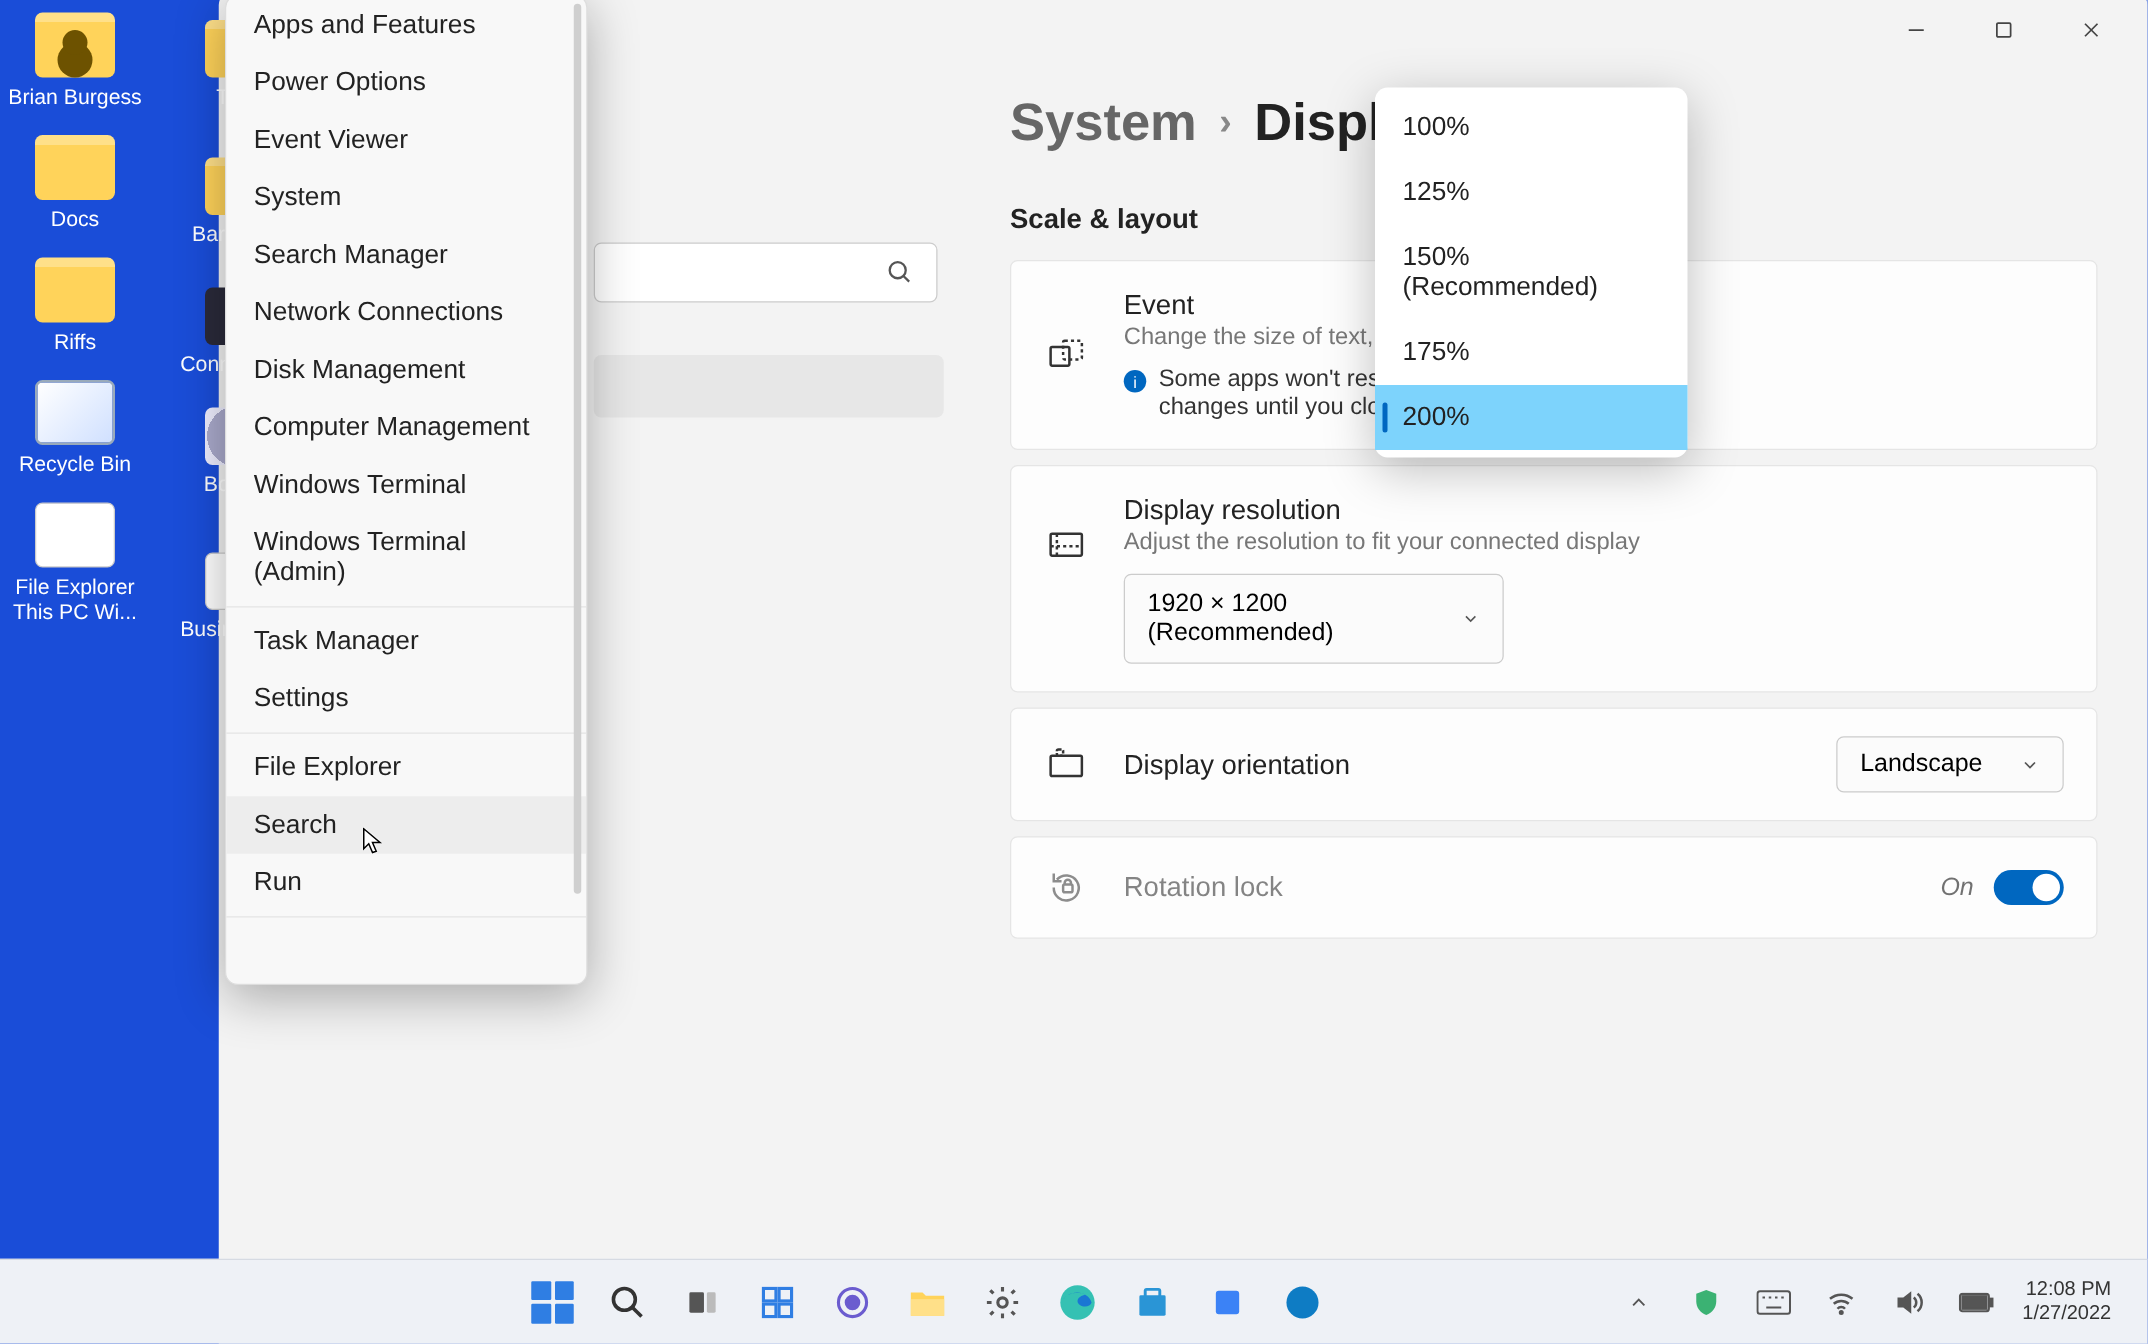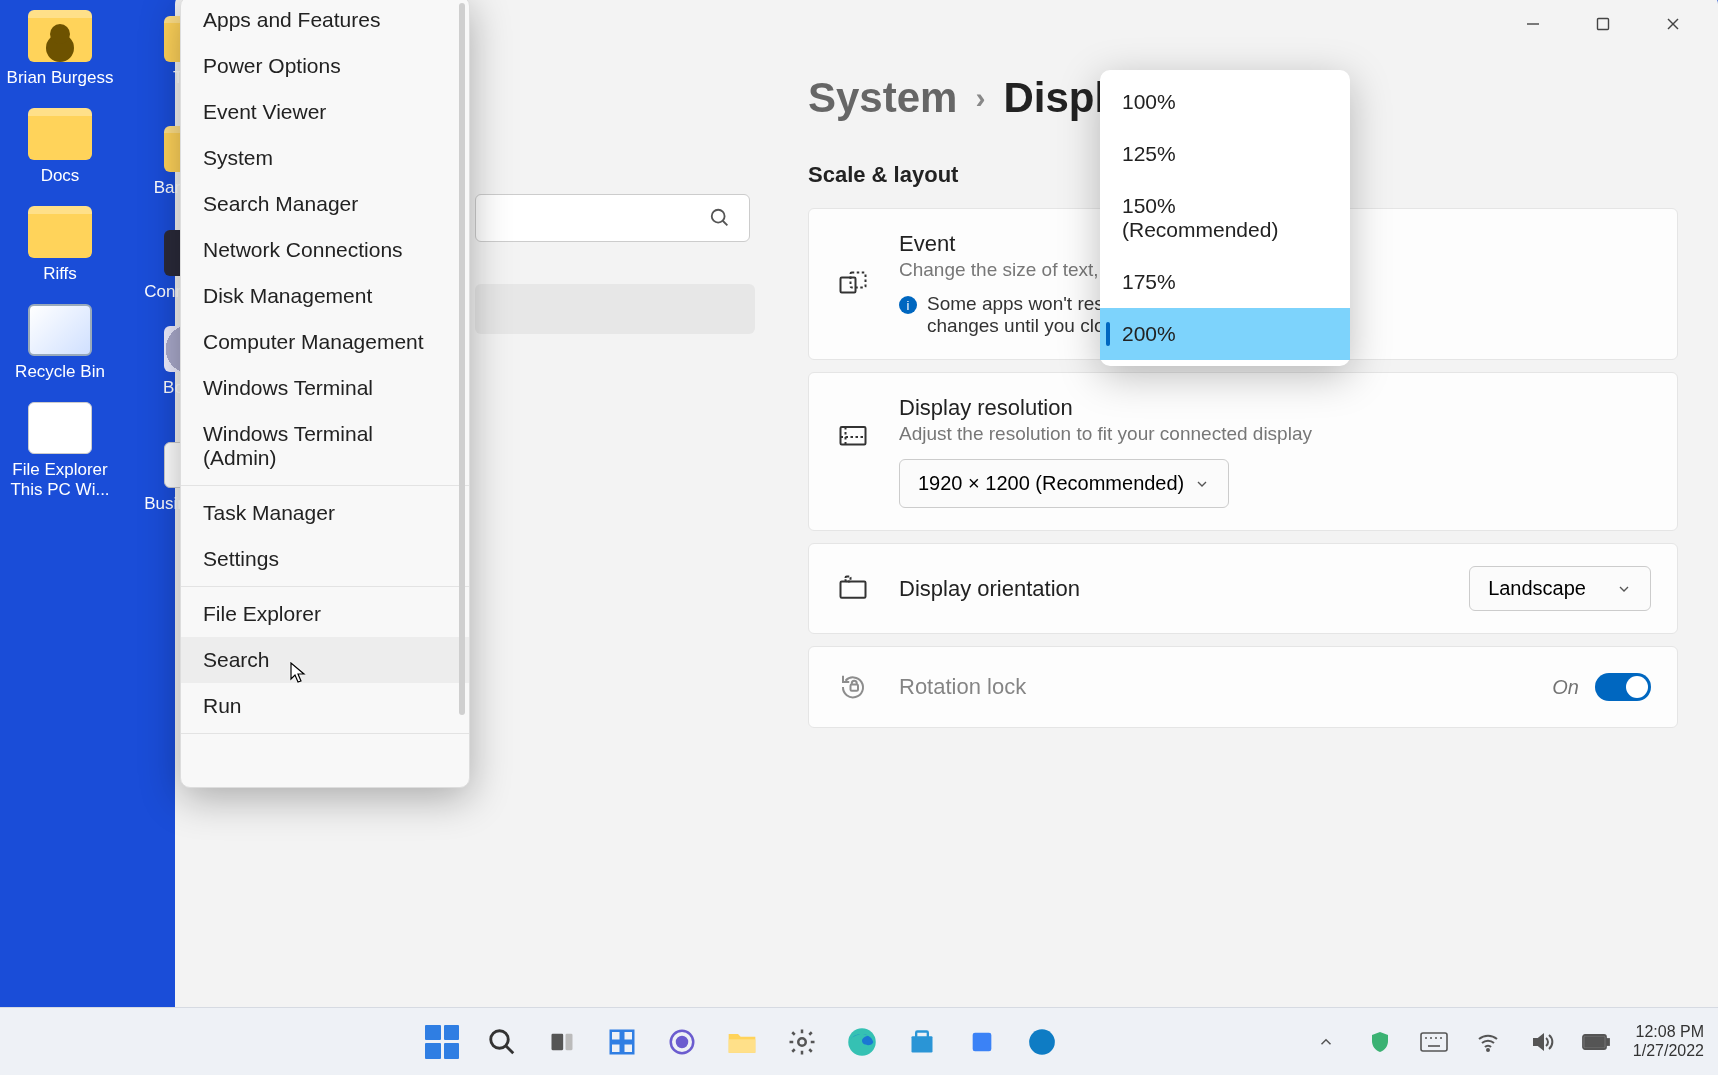--- a/index.html
+++ b/index.html
@@ -31,21 +31,21 @@
   .bc { font-size:42px; font-weight:600; color:#222; display:flex; align-items:center; gap:18px; margin-bottom:40px;}
   .bc .sys { color:#666; }
   .bc .ch  { color:#888; font-size:30px; }
   .section-h { font-size:22px; font-weight:600; margin:10px 0 20px 0; color:#222;}
   .card { background:#fdfdfd; border:1px solid #e5e5e5; border-radius:6px; padding:22px 26px; margin-bottom:12px; display:flex; align-items:center; gap:28px; }
   .cicon { width:36px; height:36px; flex:0 0 36px; display:flex; align-items:center; justify-content:center; }
   .ctext .t  { font-size:22px; color:#222; }
   .ctext .d  { font-size:19px; color:#777; margin-top:2px; max-width:420px; }
   .note { display:flex; gap:10px; margin-top:12px; color:#333; font-size:19px; max-width:400px;}
   .note .i { width:18px; height:18px; border-radius:50%; background:#0067c0; color:#fff; font-size:13px; display:flex; align-items:center; justify-content:center; flex:0 0 18px; margin-top:3px;}
-  .select { margin-top:14px; border:1px solid #ccc; border-radius:6px; padding:12px 18px; font-size:20px; display:flex; align-items:center; justify-content:space-between; width:330px; background:#fbfbfb;}
+  .select { margin-top:14px; border:1px solid #ccc; border-radius:6px; padding:12px 18px; font-size:20px; display:flex; align-items:center; justify-content:space-between; width:304px; background:#fbfbfb;}
   .right-ctl { margin-left:auto;text-align:center; }
   .sel2 { border:1px solid #ccc; border-radius:6px; padding:10px 18px; font-size:20px; display:flex; align-items:center; gap:30px; background:#fbfbfb;}
   .toggle { width:56px; height:28px; background:#0067c0; border-radius:20px; position:relative;}
   .toggle::after{content:""; position:absolute; right:3px; top:3px; width:22px; height:22px; background:#fff; border-radius:50%;}
   .disabled .ctext .t, .disabled .cicon, .disabled .on { opacity:.55; }
 
   
   .dd { position:absolute; left:1100px; top:70px; width:250px; background:#fff; border-radius:10px; box-shadow:0 10px 40px rgba(0,0,0,.25); padding:6px 0; z-index:40;}
   .dd .opt { padding:14px 22px; font-size:21px; color:#222; position:relative;}
   .dd .opt.sel { background:#7dd3fc;}
@@ -57,21 +57,21 @@
   .winx .mi { padding:11px 22px; font-size:21px; color:#222; cursor:default; position:relative;}
   .winx .mi.hover { background:#ededed; }
   .winx hr { border:none; border-top:1px solid #e3e3e3; margin:4px 0;}
   .cursor { position:absolute; left:290px; top:662px; z-index:70; font-size:18px; color:#000; pointer-events:none;}
   .cursor svg { filter:drop-shadow(0 0 1px #fff);}
 
   
   .taskbar { position:absolute; left:0; right:0; bottom:0; height:68px; background:#eef1f6; border-top:1px solid #d6dae2; display:flex; align-items:center; z-index:80;}
   .tb-center { position:absolute; left:50%; transform:translateX(-68%); display:flex; gap:10px;}
   .tb-center .tb, .tray .tb { width:50px; height:50px; display:flex; align-items:center; justify-content:center; border-radius:6px;}
-  .tray { position:absolute; right:8px; display:flex; align-items:center; gap:4px;}
+  .tray { position:absolute; right:23px; display:flex; align-items:center; gap:4px;}
   .clock { text-align:right; font-size:16px; color:#333; line-height:1.15; margin-left:8px; margin-right:6px;}
   .w11 { width:34px; height:34px; display:grid; grid-template:1fr 1fr/1fr 1fr; gap:3px;}
   .w11 span{background:#2f7ee3; border-radius:1px;}
   svg { display:block; }
 </style>
 </head>
 <body>
 
 <div class="desktop">
   <div class="dicon">

